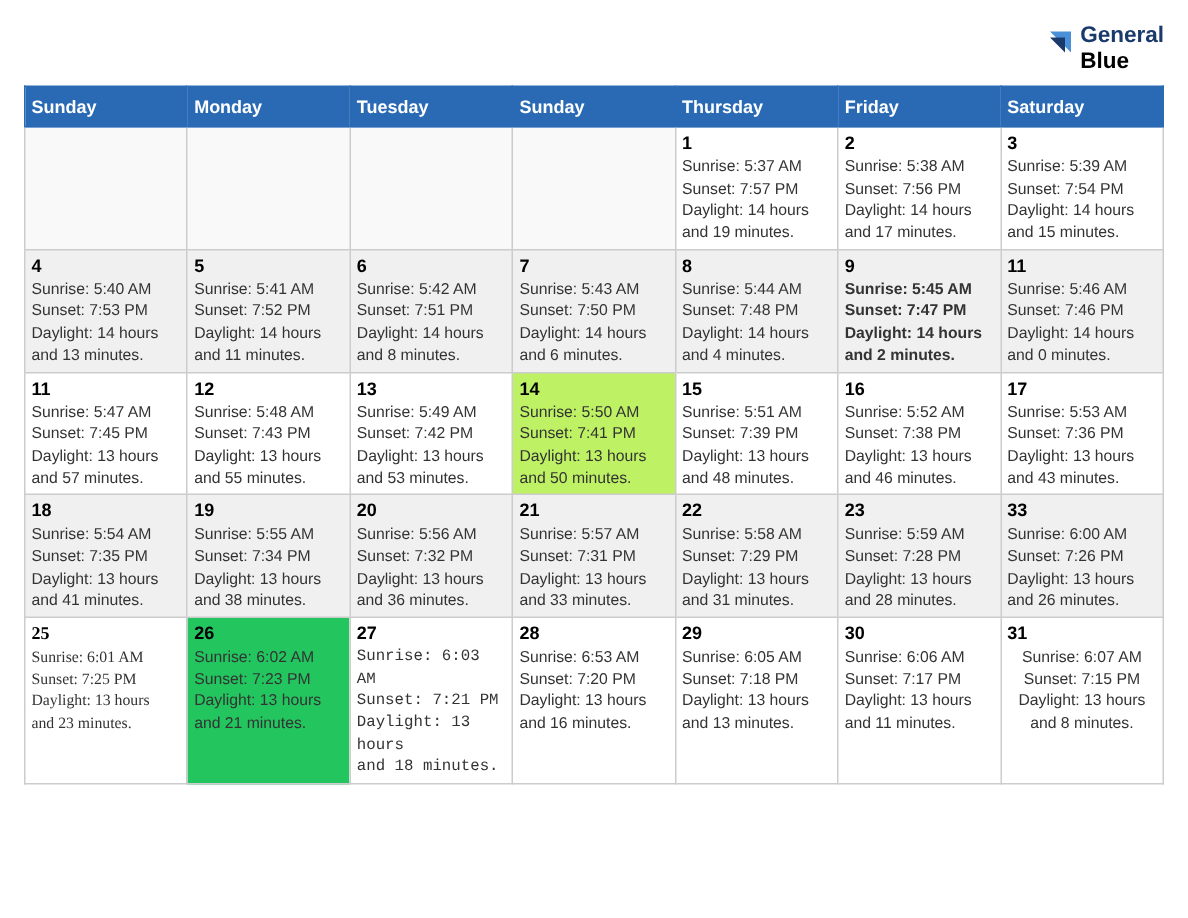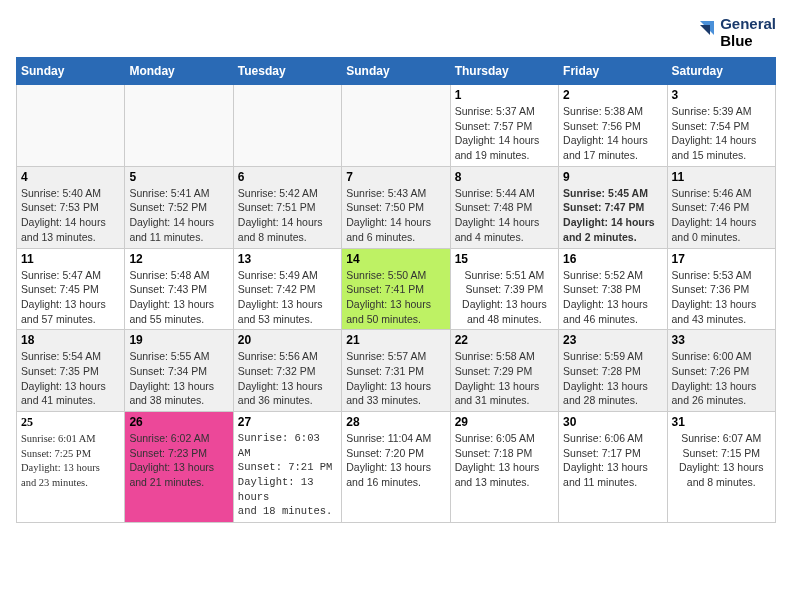--- a/index.html
+++ b/index.html
@@ -216,21 +216,21 @@
         </td>
         <td style="background: #bef264;">
           <div class="day-num">14</div>
           <div class="day-info" style="white-space: pre-line;">Sunrise: 5:50 AM
 Sunset: 7:41 PM
 Daylight: 13 hours
 and 50 minutes.</div>
         </td>
         <td style="background: rgb(255, 255, 255);">
           <div class="day-num">15</div>
-          <div class="day-info" style="white-space: pre-line; text-align: center;">Sunrise: 5:51 AM
+          <div class="day-info" style="white-space: pre-line;">Sunrise: 5:51 AM
 Sunset: 7:39 PM
 Daylight: 13 hours
 and 48 minutes.</div>
         </td>
         <td style="background: rgb(255, 255, 255);">
           <div class="day-num">16</div>
           <div class="day-info" style="white-space: pre-line;">Sunrise: 5:52 AM
 Sunset: 7:38 PM
 Daylight: 13 hours
 and 46 minutes.</div>
@@ -295,37 +295,37 @@
         </td>
       </tr>
       <tr>
         <td style="background: rgb(255, 255, 255); font-family: Liberation Serif, serif;">
           <div class="day-num">25</div>
           <div class="day-info" style="white-space: pre-line;">Sunrise: 6:01 AM
 Sunset: 7:25 PM
 Daylight: 13 hours
 and 23 minutes.</div>
         </td>
-        <td style="background: #ec4899;">
+        <td style="background: #22c55e;">
           <div class="day-num">26</div>
           <div class="day-info" style="white-space: pre-line;">Sunrise: 6:02 AM
 Sunset: 7:23 PM
 Daylight: 13 hours
 and 21 minutes.</div>
         </td>
         <td style="background: rgb(255, 255, 255);">
           <div class="day-num">27</div>
           <div class="day-info" style="white-space: pre-line; font-family: Liberation Mono, monospace;">Sunrise: 6:03 AM
 Sunset: 7:21 PM
 Daylight: 13 hours
 and 18 minutes.</div>
         </td>
         <td style="background: rgb(255, 255, 255);">
           <div class="day-num">28</div>
-          <div class="day-info" style="white-space: pre-line;">Sunrise: 11:04 AM
+          <div class="day-info" style="white-space: pre-line;">Sunrise: 6:53 AM
 Sunset: 7:20 PM
 Daylight: 13 hours
 and 16 minutes.</div>
         </td>
         <td style="background: rgb(255, 255, 255);">
           <div class="day-num">29</div>
           <div class="day-info" style="white-space: pre-line;">Sunrise: 6:05 AM
 Sunset: 7:18 PM
 Daylight: 13 hours
 and 13 minutes.</div>

